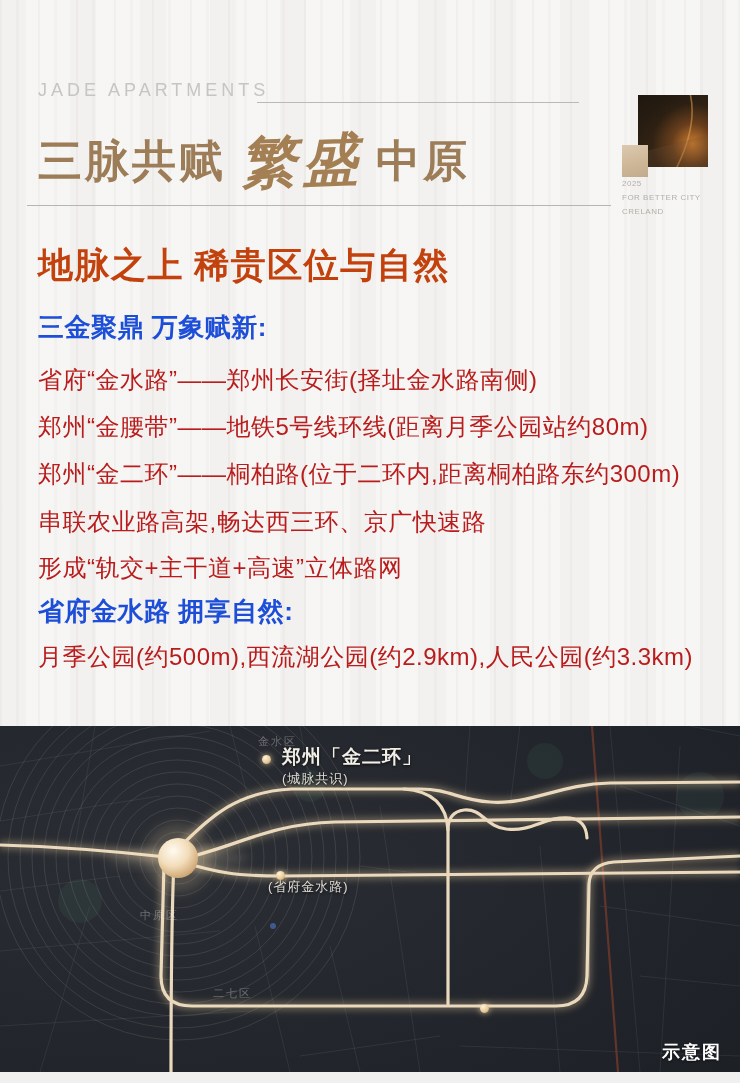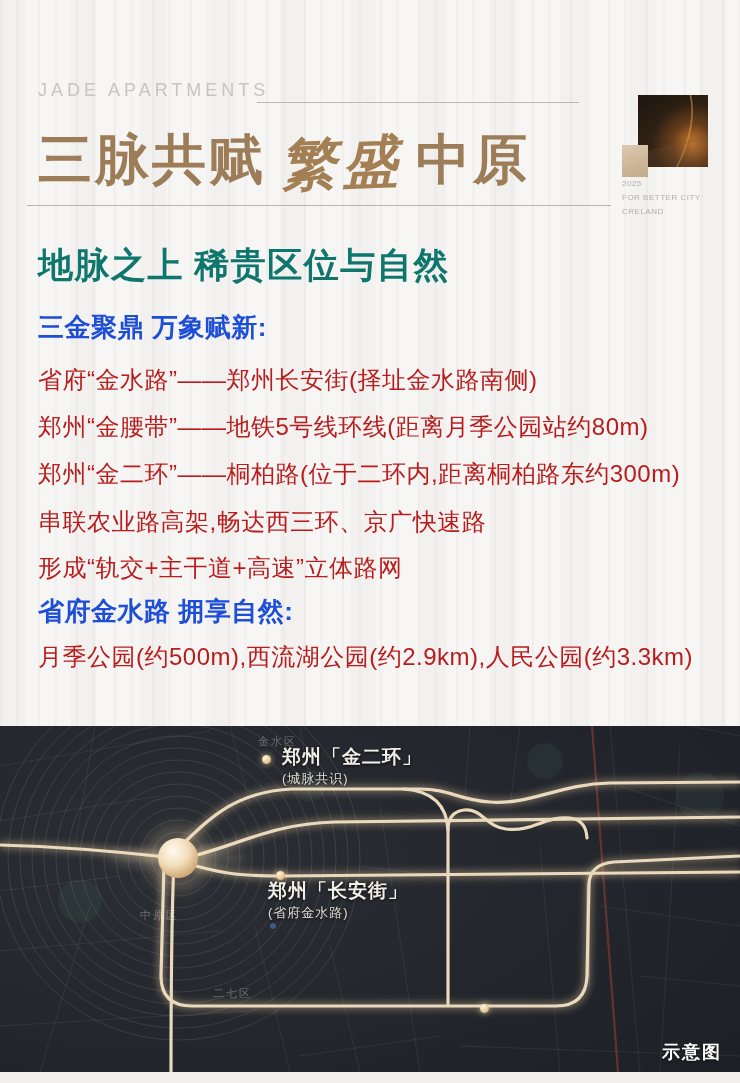--- a/index.html
+++ b/index.html
@@ -12,24 +12,24 @@
   .brand{position:absolute;left:38px;top:80px;font-size:18px;letter-spacing:4px;color:#c7c5c2;font-weight:400;}
   .brand-line{position:absolute;left:257px;top:102px;width:322px;height:1px;background:#bbb9b6;}
   .art-dark{position:absolute;left:638px;top:95px;width:70px;height:72px;
     background:radial-gradient(circle at 78% 68%, rgba(233,140,50,0.85) 0%, rgba(150,85,35,0.55) 28%, rgba(60,40,22,0.2) 55%, rgba(0,0,0,0) 70%),
       linear-gradient(150deg,#1f170f 0%,#33241498 55%,#241a10 100%), #2b2014;}
   .art-dark svg{display:block;}
   .art-beige{position:absolute;left:622px;top:145px;width:26px;height:32px;z-index:3;
     background:linear-gradient(165deg,#dcc9b0 0%,#cdb697 60%,#c2ab8c 100%);}
   .badge{position:absolute;left:622px;top:177px;font-size:8px;line-height:14px;color:#b3afaa;letter-spacing:0.5px;}
   .title{position:absolute;left:38px;top:124px;color:#9c7d57;font-family:"Liberation Serif","DejaVu Serif",serif;white-space:nowrap;}
-  .title .t1,.title .t3{font-size:54px;letter-spacing:3px;font-weight:600;vertical-align:baseline;}
+  .title .t1,.title .t3{font-size:44px;letter-spacing:3px;font-weight:600;vertical-align:baseline;}
   .title .t2{font-size:56px;font-weight:700;font-style:italic;letter-spacing:6px;margin:0 12px 0 14px;vertical-align:-4px;display:inline-block;transform:rotate(-2deg);color:#a37f53;}
   .title-line{position:absolute;left:27px;top:205px;width:584px;height:1px;background:#b7b5b2;}
-  .h1{position:absolute;left:38px;top:242px;font-size:35px;font-weight:700;letter-spacing:1.5px;color:#0f766e;font-family:"Liberation Serif","DejaVu Serif",serif;}
+  .h1{position:absolute;left:38px;top:242px;font-size:35px;font-weight:700;letter-spacing:1.5px;color:#c2410c;font-family:"Liberation Serif","DejaVu Serif",serif;}
   .sub{position:absolute;left:38px;font-size:26px;font-weight:700;color:#1d4ed8;letter-spacing:0.5px;}
   .sub1{top:310px;} .sub2{top:594px;}
   .bline{position:absolute;left:38px;font-size:24px;color:#b91c1c;letter-spacing:0.5px;white-space:nowrap;}
   .b1{top:364px;} .b2{top:411px;} .b3{top:458px;} .b4{top:506px;} .b5{top:552px;} .b6{top:641px;}
   .map{position:absolute;left:0;top:726px;width:732px;height:346px;background:#0f766e;}
   .map svg{position:absolute;left:0;top:0;}
   .maplabel{position:absolute;color:#f2efe8;text-shadow:0 1px 3px rgba(0,0,0,0.8);white-space:nowrap;}
   .maplabel .t{font-size:19px;font-weight:700;letter-spacing:1px;}
   .maplabel .s{font-size:13px;font-weight:400;color:rgba(240,236,228,0.92);letter-spacing:1px;}
   .district{position:absolute;font-size:11px;color:rgba(255,255,255,0.30);letter-spacing:2px;white-space:nowrap;}
@@ -183,21 +183,20 @@
     <div class="district" style="left:213px;top:260px;">二七区</div>
 
     <div class="dot" style="left:262px;top:29px;"></div>
     <div class="maplabel" style="left:282px;top:18px;">
       <div class="t">郑州「金二环」</div>
       <div class="s">(城脉共识)</div>
     </div>
 
     <div class="dot" style="left:276px;top:145px;"></div>
     <div class="maplabel" style="left:268px;top:152px;">
-      <div class="t">郑州「长安街」</div>
       <div class="s">(省府金水路)</div>
     </div>
 
     <div class="dot" style="left:480px;top:278px;"></div>
 
     <div class="note">示意图</div>
   </div>
 
   <div class="bottom-strip"></div>
 </div>

